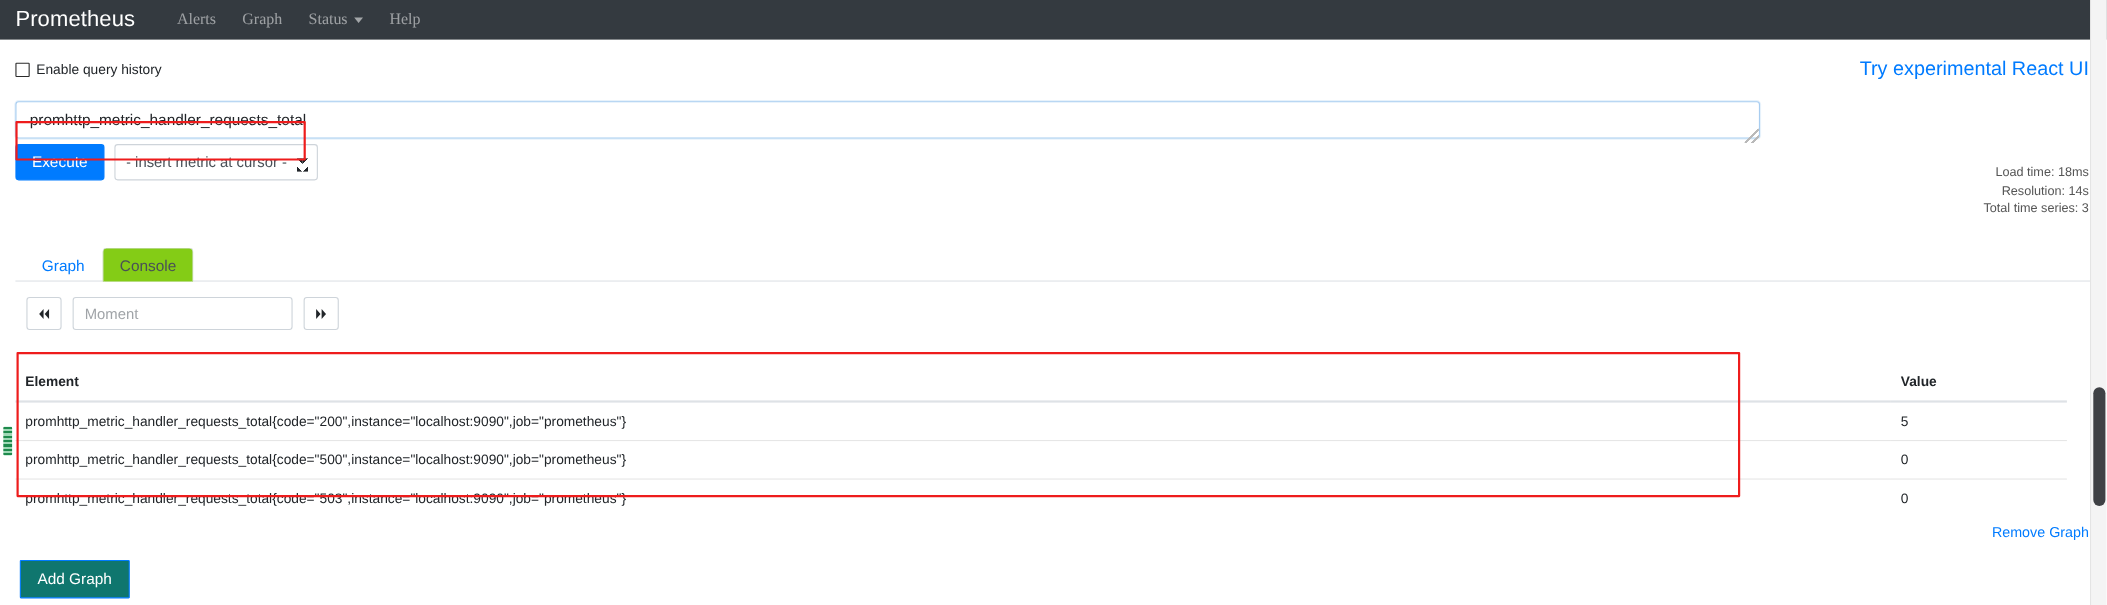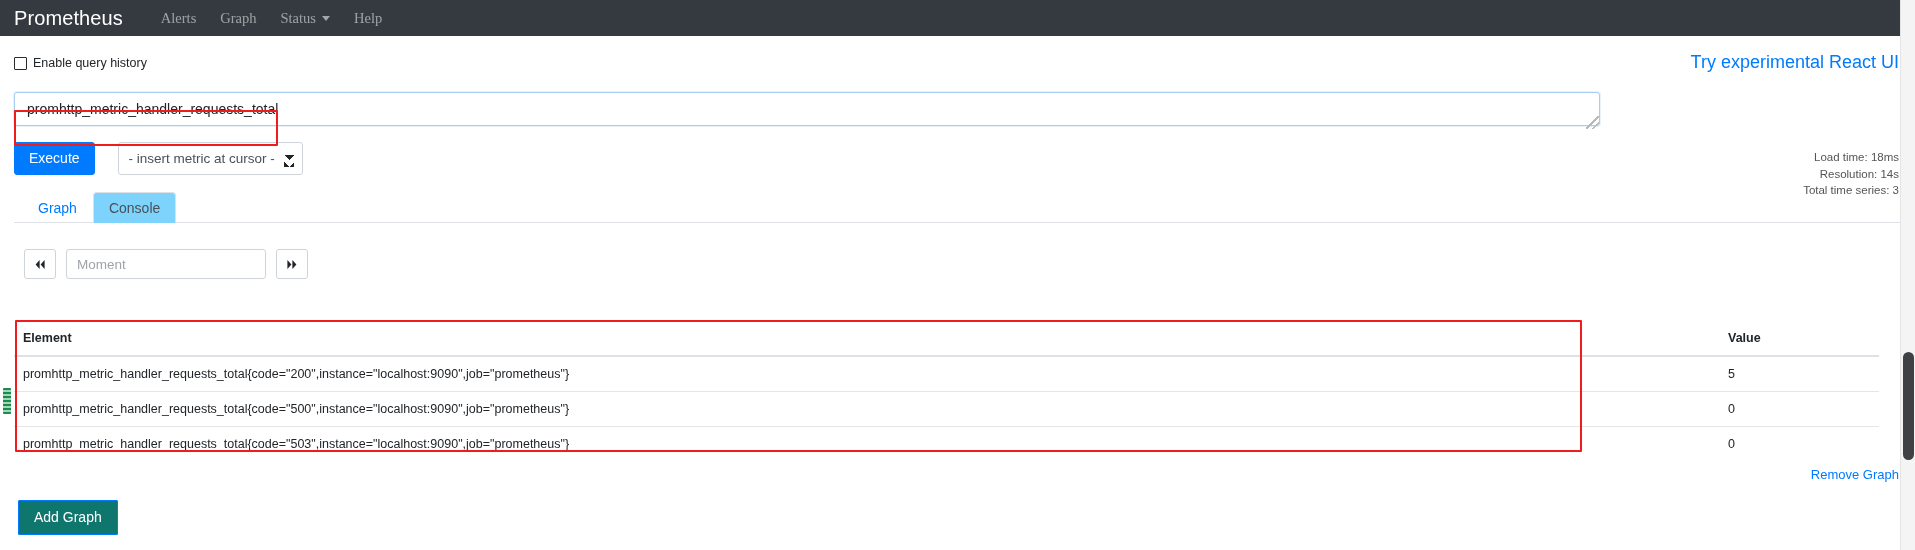--- a/index.html
+++ b/index.html
@@ -127,23 +127,23 @@
   .annot {
     position: absolute;
     border: 2.5px solid #ee1c1c;
     pointer-events: none;
     z-index: 30;
     border-radius: 1px;
   }
 
   
   .exec-row {
-    margin-top: 12px;
-    display: flex;
-    gap: 23px;
+    margin-top: 0;
+    display: flex;
+    gap: 9px;
   }
   .btn-primary {
     background: #007bff;
     border: 1px solid #007bff;
     color: #fff;
     font-size: 14px;
     font-family: "Liberation Sans", sans-serif;
     padding: 7px 14px;
     border-radius: 3px;
     cursor: pointer;
@@ -192,23 +192,24 @@
     border: 1px solid transparent;
     border-bottom: none;
     border-radius: 4px 4px 0 0;
     margin-bottom: -1px;
     color: #007bff;
     background: transparent;
     white-space: nowrap;
   }
   .tab.active {
     color: #495057;
-    background: #7dd3fc;
+    background: #84cc16;
     border-color: #dee2e6 #dee2e6 #fff;
     cursor: default;
+    margin-top: 44px;
   }
 
   
   .panel { padding-top: 14px; }
 
   .moment-row {
     display: flex;
     align-items: center;
     padding-left: 10px;
   }
@@ -222,21 +223,21 @@
     align-items: center;
     justify-content: center;
     color: #212529;
     font-size: 12px;
     padding: 0;
   }
   .moment-input {
     width: 200px; height: 30px;
     border: 1px solid #ced4da;
     border-radius: 3px;
-    margin: 12px 10px;
+    margin: 0 10px;
     padding: 4px 10px;
     font-size: 13.5px;
     font-family: "Liberation Sans", sans-serif;
     color: #495057;
     outline: none;
     background: #fff;
   }
   .moment-input::placeholder { color: #a0a4a8; }
 
   

